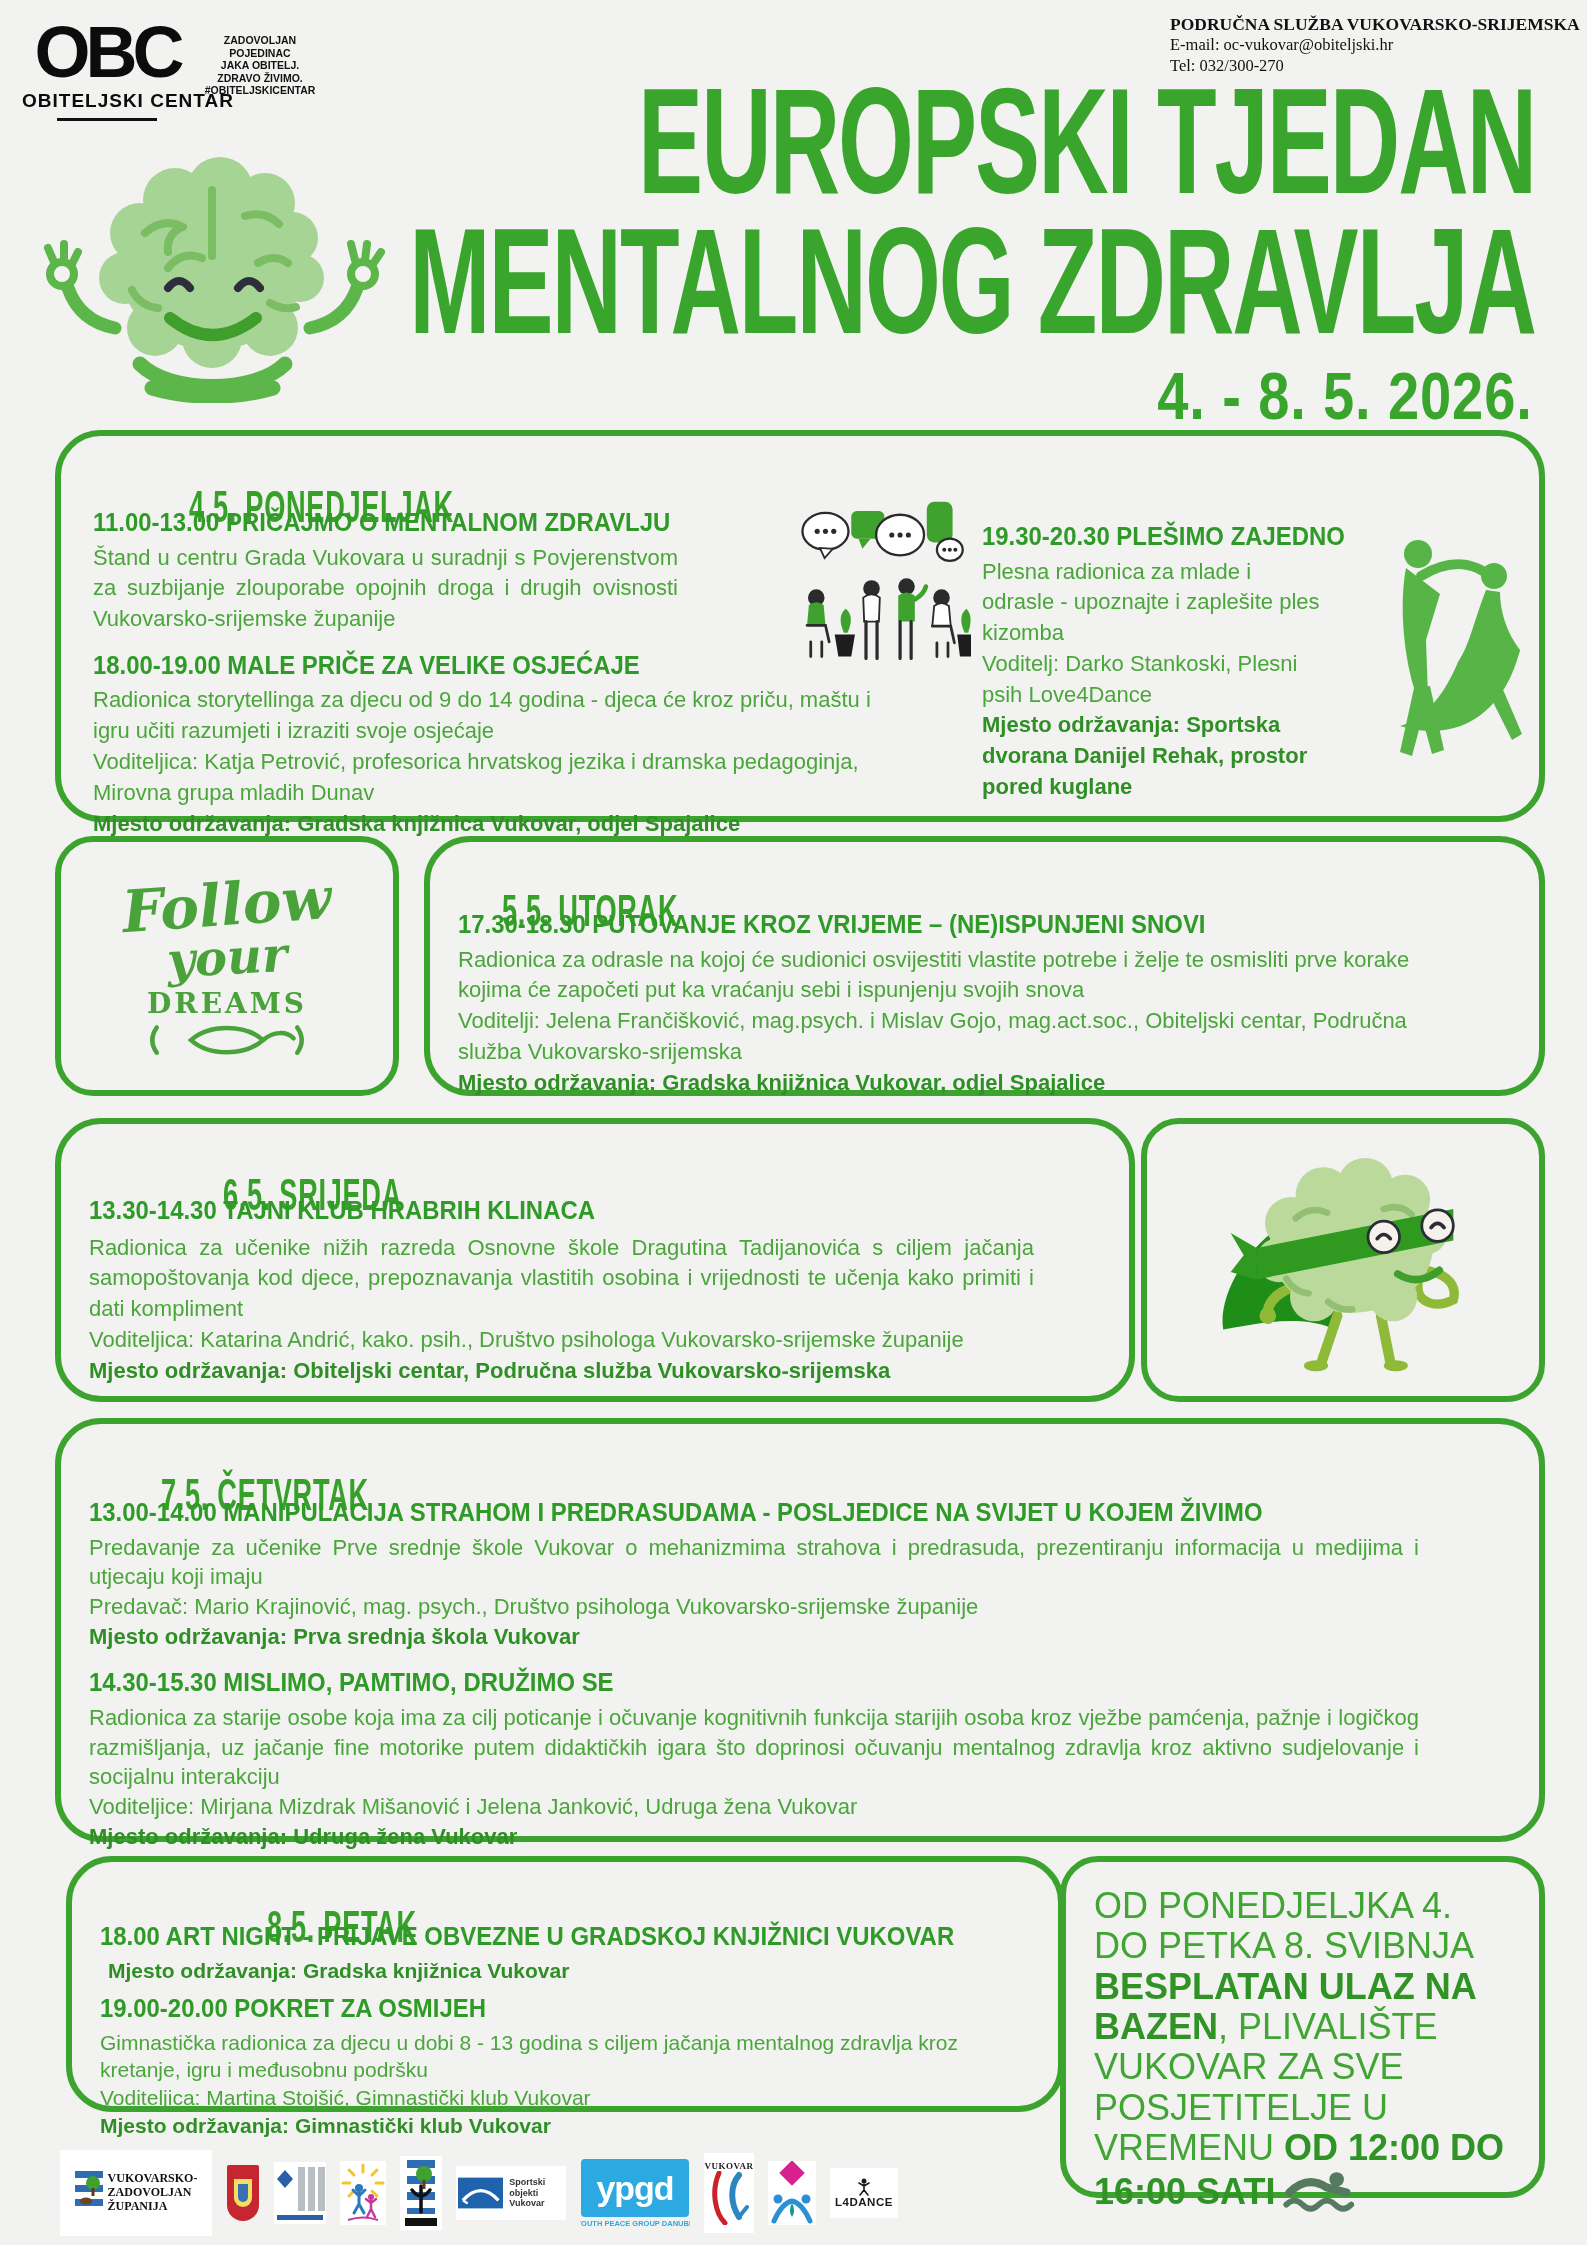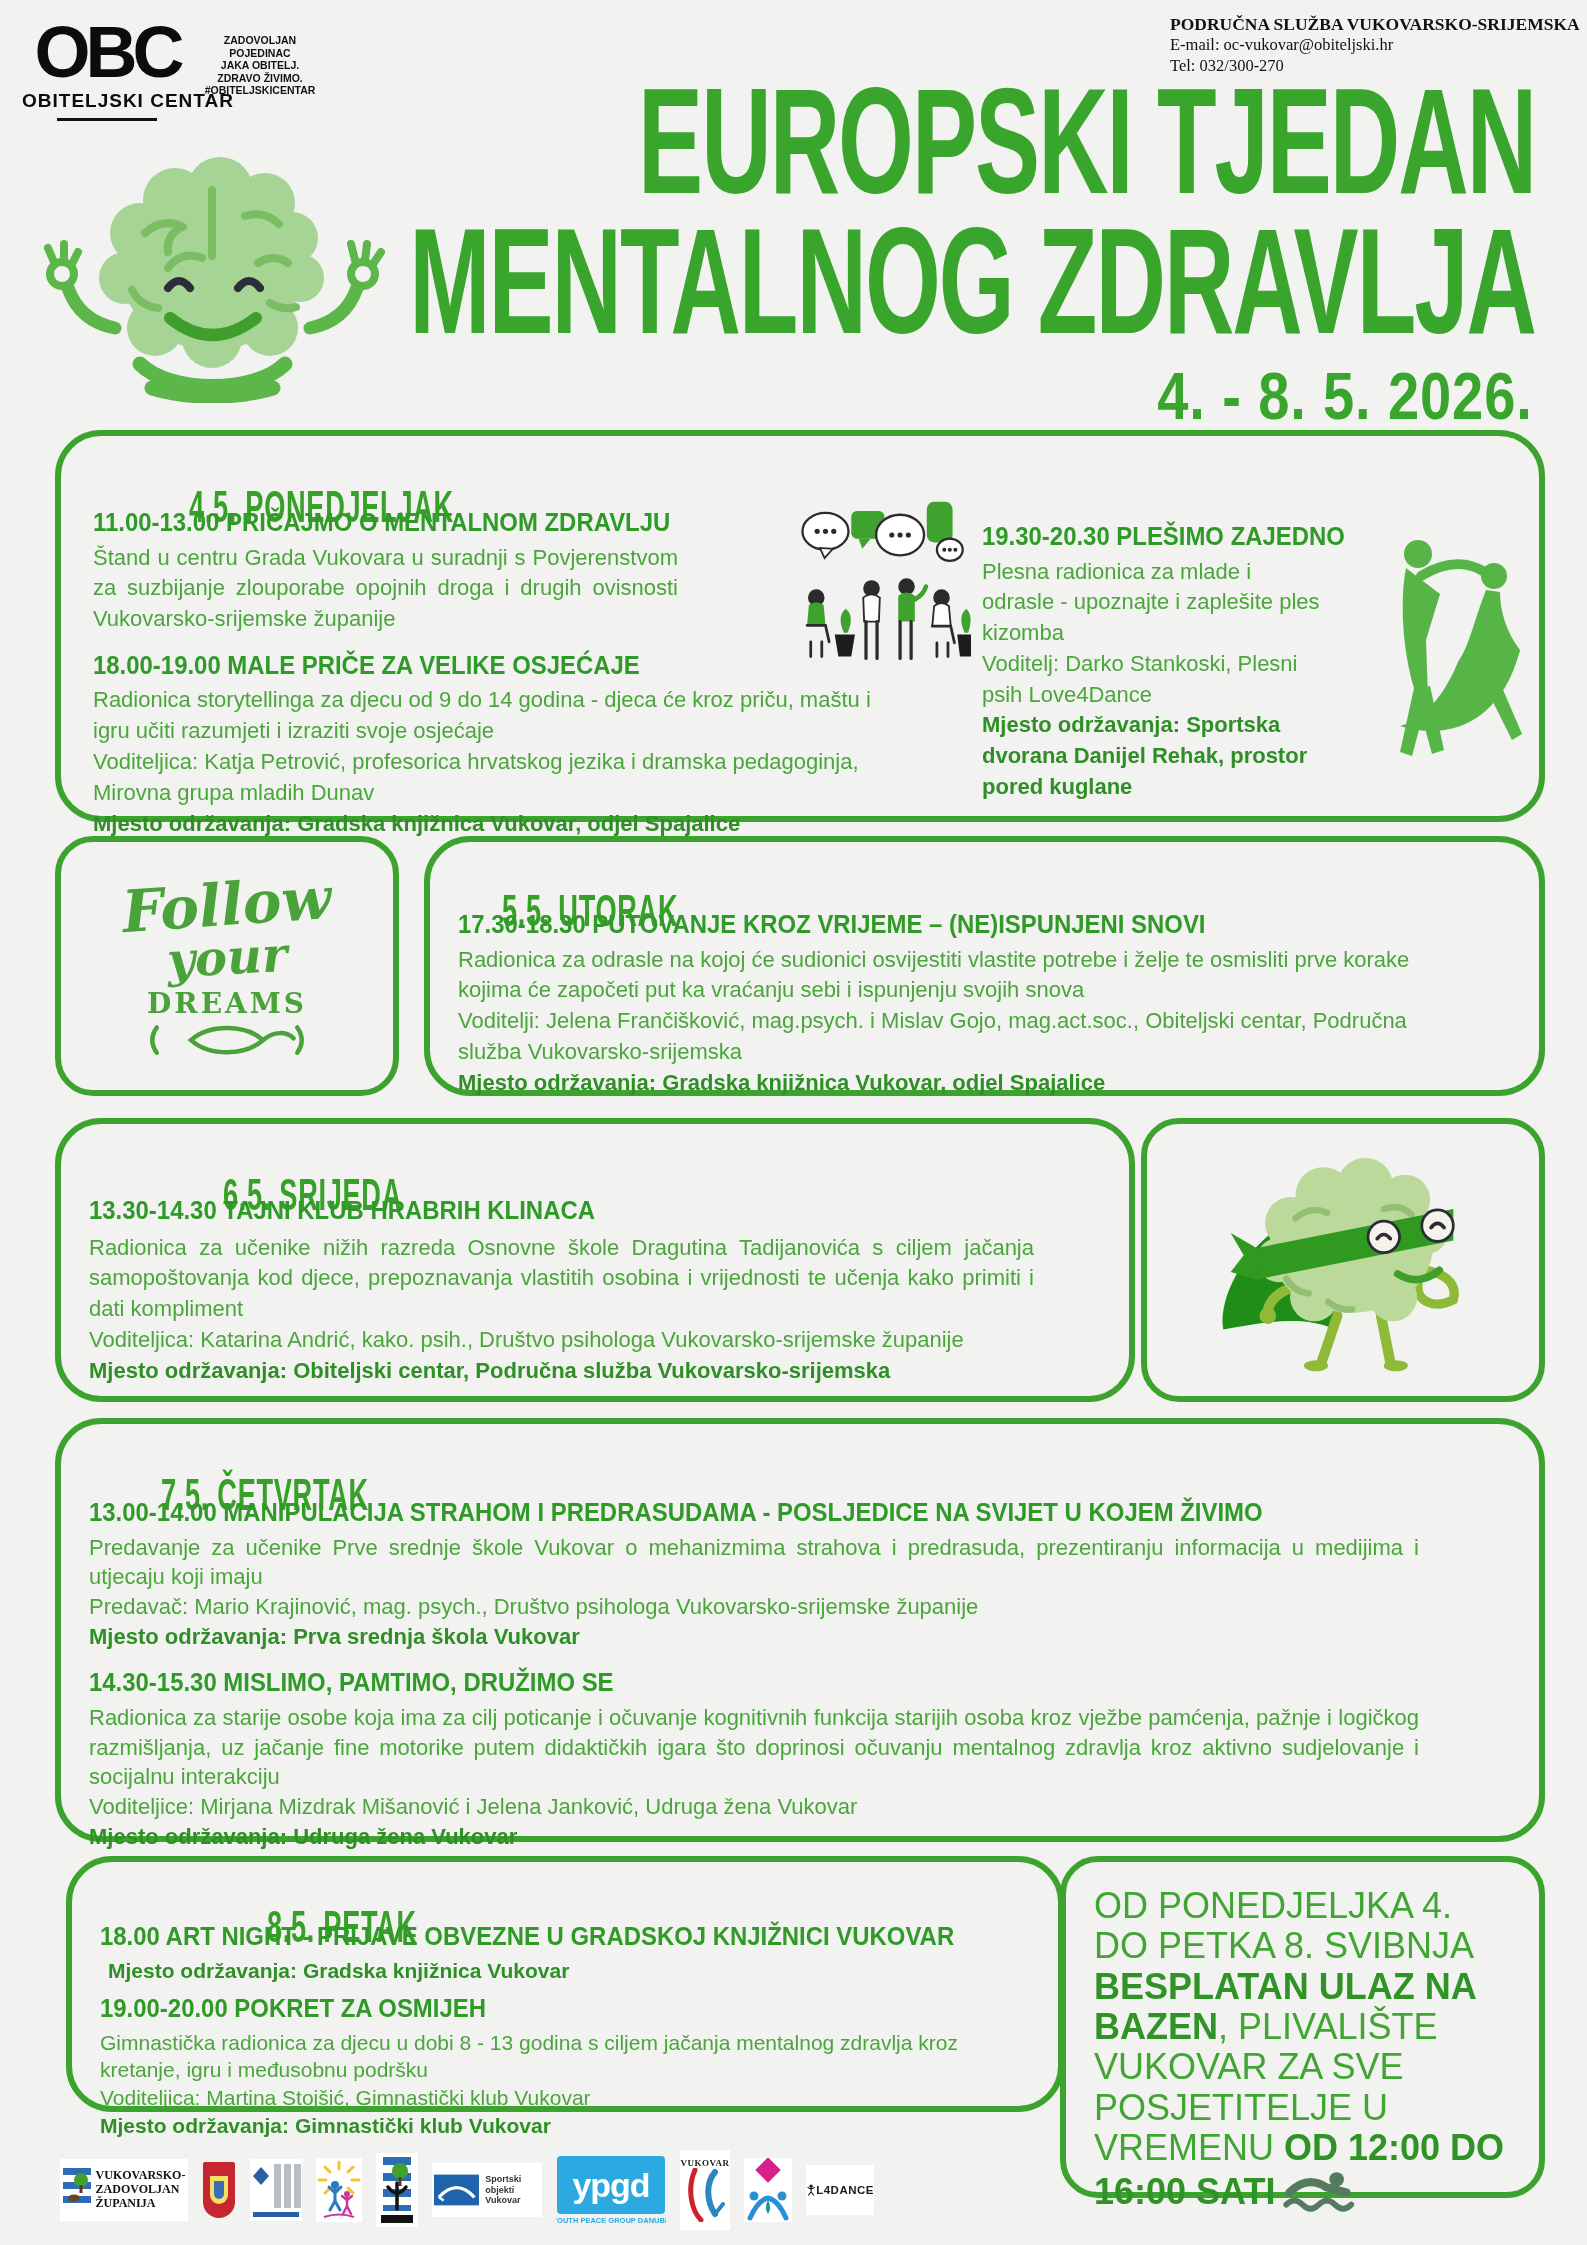--- a/index.html
+++ b/index.html
@@ -74,39 +74,39 @@
   .loc-ind{margin-left:8px;margin-bottom:8px;}
 
   
   .pool-text{position:absolute;left:28px;top:24px;width:420px;font-size:36px;line-height:1.12;color:#40a533;}
   .pool-text .b{font-weight:bold;color:#2f9325;}
   .pool-swimmer{display:inline-block;width:78px;height:44px;vertical-align:-8px;margin-left:8px;}
 
   
   .logo-strip{position:absolute;left:60px;top:2150px;display:flex;align-items:center;gap:14px;}
   .lg{background:#fff;display:flex;align-items:center;justify-content:center;overflow:hidden;}
-  .lg-county{width:128px;height:62px;gap:5px;padding:0;}
+  .lg-county{width:128px;height:62px;gap:5px;padding:12px;}
   .county-text{font-family:"Liberation Serif",serif;font-weight:bold;font-size:12px;line-height:1.15;color:#111;}
   .lg-grad{width:34px;height:58px;background:transparent;}
   .red-shield{width:32px;height:56px;background:#c52630;border-radius:2px 2px 16px 16px;display:flex;align-items:center;justify-content:center;}
   .red-shield .arch{width:18px;height:28px;background:#f3df63;border-radius:0 0 9px 9px;display:flex;align-items:center;justify-content:center;}
   .red-shield .arch .inner{width:10px;height:18px;background:#3a6fb3;border-radius:0 0 5px 5px;}
   .lg-lib{width:52px;height:62px;}
   .lg-sun{width:46px;height:64px;}
   .lg-psy{width:42px;height:74px;}
   .lg-sport{width:106px;height:50px;gap:6px;padding:2px;}
   .sport-text{font-size:9px;font-weight:bold;color:#333;line-height:1.2;}
   .lg-ypgd{width:110px;height:80px;background:transparent;flex-direction:column;gap:2px;}
   .ypgd-box{width:108px;height:58px;background:#2ba9e0;border-radius:4px;display:flex;align-items:center;justify-content:center;}
   .ypgd-word{color:#fff;font-weight:bold;font-size:34px;letter-spacing:-1px;line-height:1;}
   .ypgd-caption{font-size:7.5px;font-weight:bold;color:#2ba9e0;white-space:nowrap;}
   .lg-gym{width:46px;height:76px;flex-direction:column;padding:2px;}
   .gym-caption{font-family:"Liberation Serif",serif;font-weight:bold;font-size:9px;color:#222;letter-spacing:0.5px;}
   .lg-heart{width:48px;height:64px;}
-  .lg-l4d{width:68px;height:50px;flex-direction:row;gap:0;justify-content:center;}
+  .lg-l4d{width:68px;height:50px;flex-direction:column;gap:0;justify-content:center;}
   .l4d-label{font-size:11.5px;font-weight:bold;color:#1b1b1b;letter-spacing:0.5px;}
 </style>
 </head>
 <body>
 
 <div class="poster">
 
   <div class="logo-block">
     <div class="logo-acronym">OBC</div>
     <div class="logo-name">OBITELJSKI CENTAR</div>

